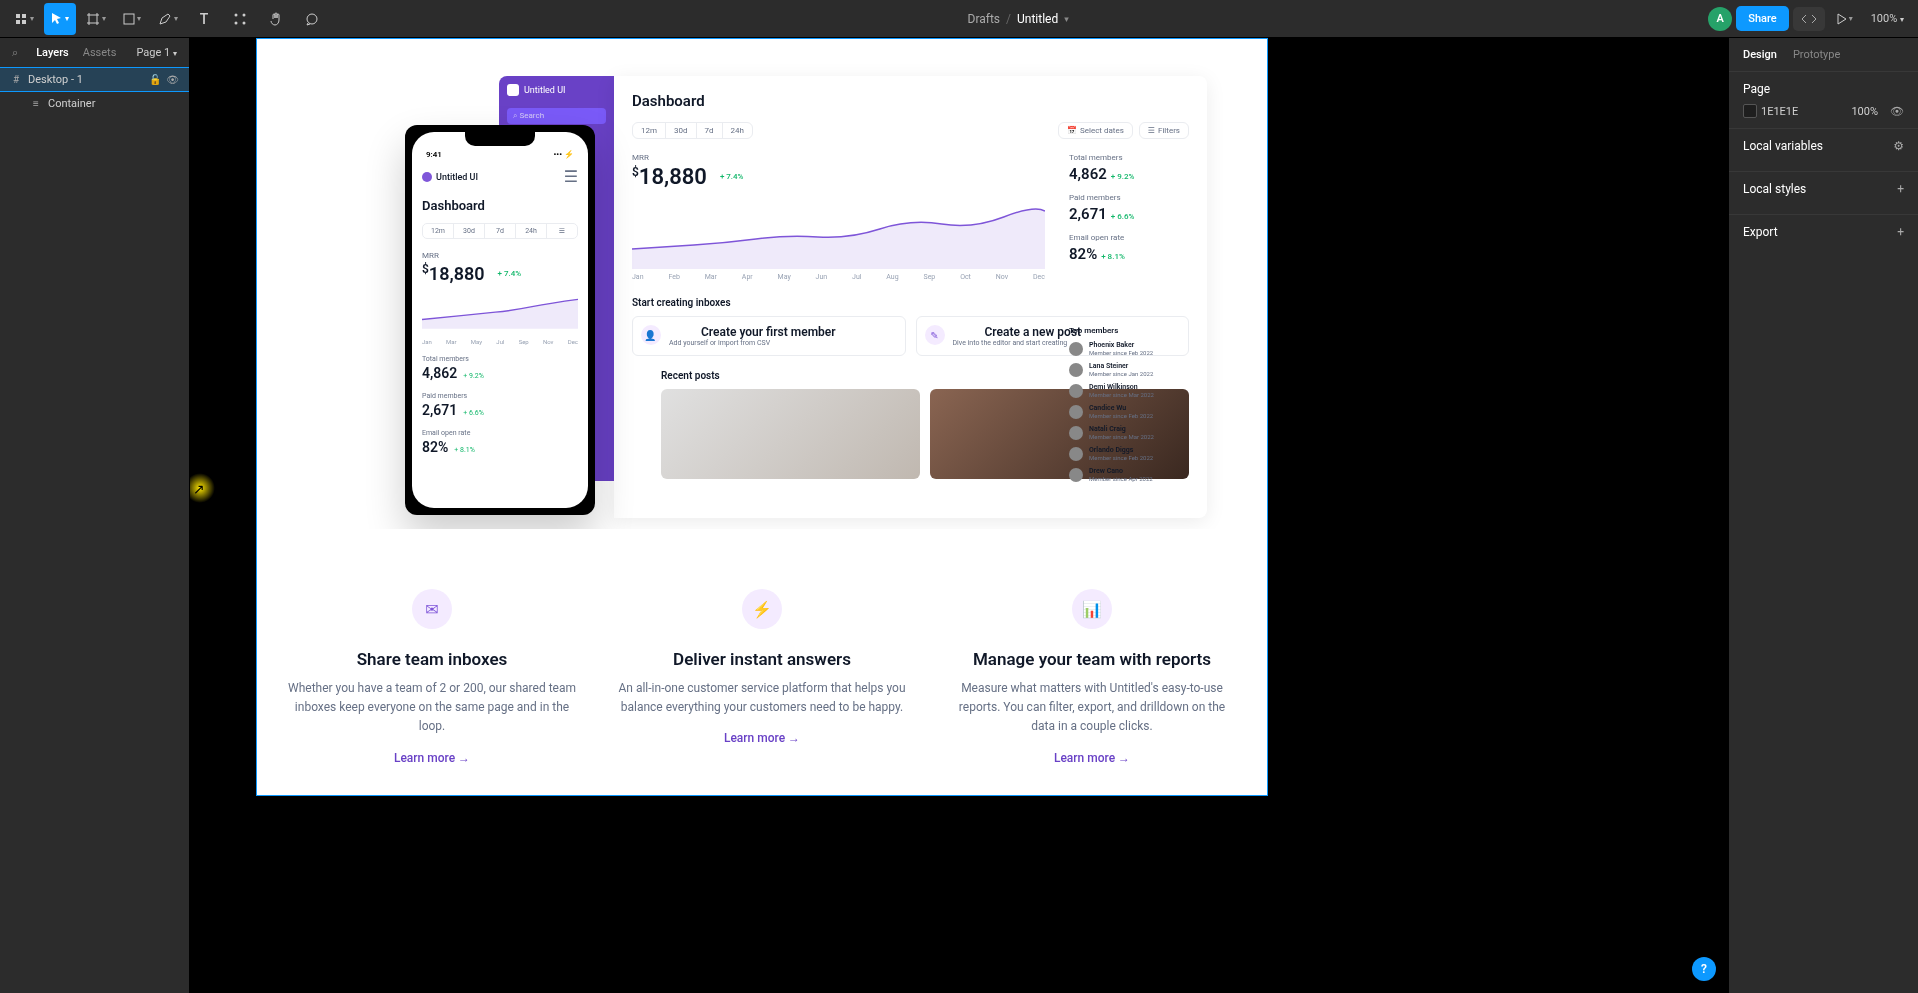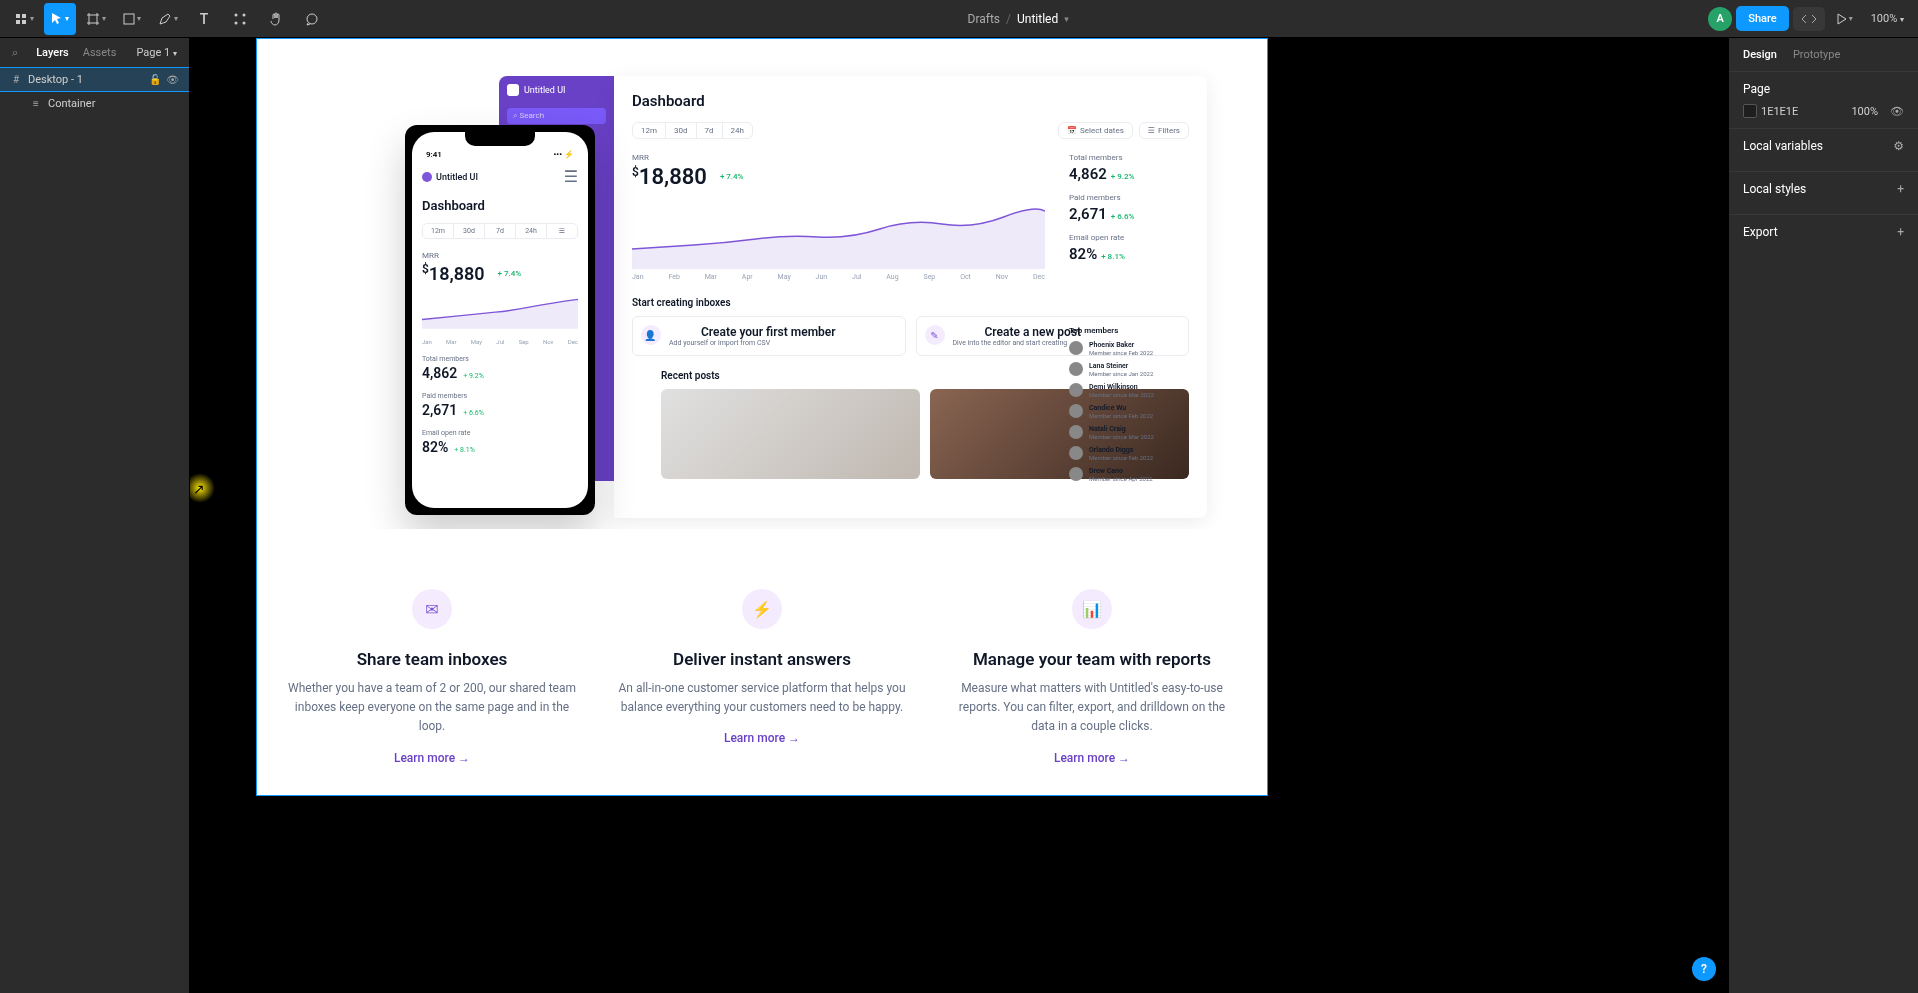--- a/index.html
+++ b/index.html
@@ -84,21 +84,21 @@
 .create-card { flex: 1; border: 1px solid #eaecf0; border-radius: 6px; padding: 8px; display: flex; gap: 8px; cursor: pointer; }
 .create-card .cic { width: 20px; height: 20px; background: #f4ebff; border-radius: 50%; display: flex; align-items: center; justify-content: center; font-size: 10px; color: #7f56d9; flex-shrink: 0; }
 .create-card .ct { font-size: 12px; font-weight: 600; color: #101828; padding-left: 32px; }
 .create-card .cs { font-size: 7px; color: #667085; }
 .recent { margin-top: 14px; margin-left: 29px; }
 .recent-imgs { display: flex; gap: 10px; margin-top: 8px; }
 .recent-img { flex: 1; height: 90px; background: linear-gradient(135deg, #e0e0e0, #c0b8b0); border-radius: 6px; }
 .recent-img.two { background: linear-gradient(135deg, #8a6552, #3a2820); }
 .top-members { position: absolute; right: 18px; top: 250px; width: 120px; }
 .top-members .tm-hdr { font-size: 8px; font-weight: 600; color: #101828; margin-bottom: 6px; }
-.member-row { display: flex; gap: 6px; align-items: flex-start; margin-bottom: 6px; }
+.member-row { display: flex; gap: 6px; align-items: flex-end; margin-bottom: 6px; }
 .member-row .av { width: 14px; height: 14px; border-radius: 50%; background: #888; flex-shrink: 0; }
 .member-row .nm { font-size: 7px; font-weight: 600; color: #101828; }
 .member-row .sn { font-size: 6px; color: #667085; }
 
 
 .phone { position: absolute; left: 148px; top: 86px; width: 190px; height: 390px; background: #000; border-radius: 12px; padding: 7px; box-shadow: 0 20px 40px rgba(0,0,0,0.2); z-index: 5; }
 .phone-screen { background: #fff; border-radius: 22px; width: 100%; height: 100%; overflow: hidden; position: relative; padding: 18px 10px 0; }
 .notch { position: absolute; top: 0; left: 50%; transform: translateX(-50%); width: 70px; height: 14px; background: #000; border-radius: 0 0 10px 10px; }
 .status-bar { display: flex; justify-content: space-between; font-size: 8px; font-weight: 600; color: #000; padding: 0 4px; margin-bottom: 8px; }
 .ph-header { display: flex; align-items: center; justify-content: space-between; margin-bottom: 12px; }

